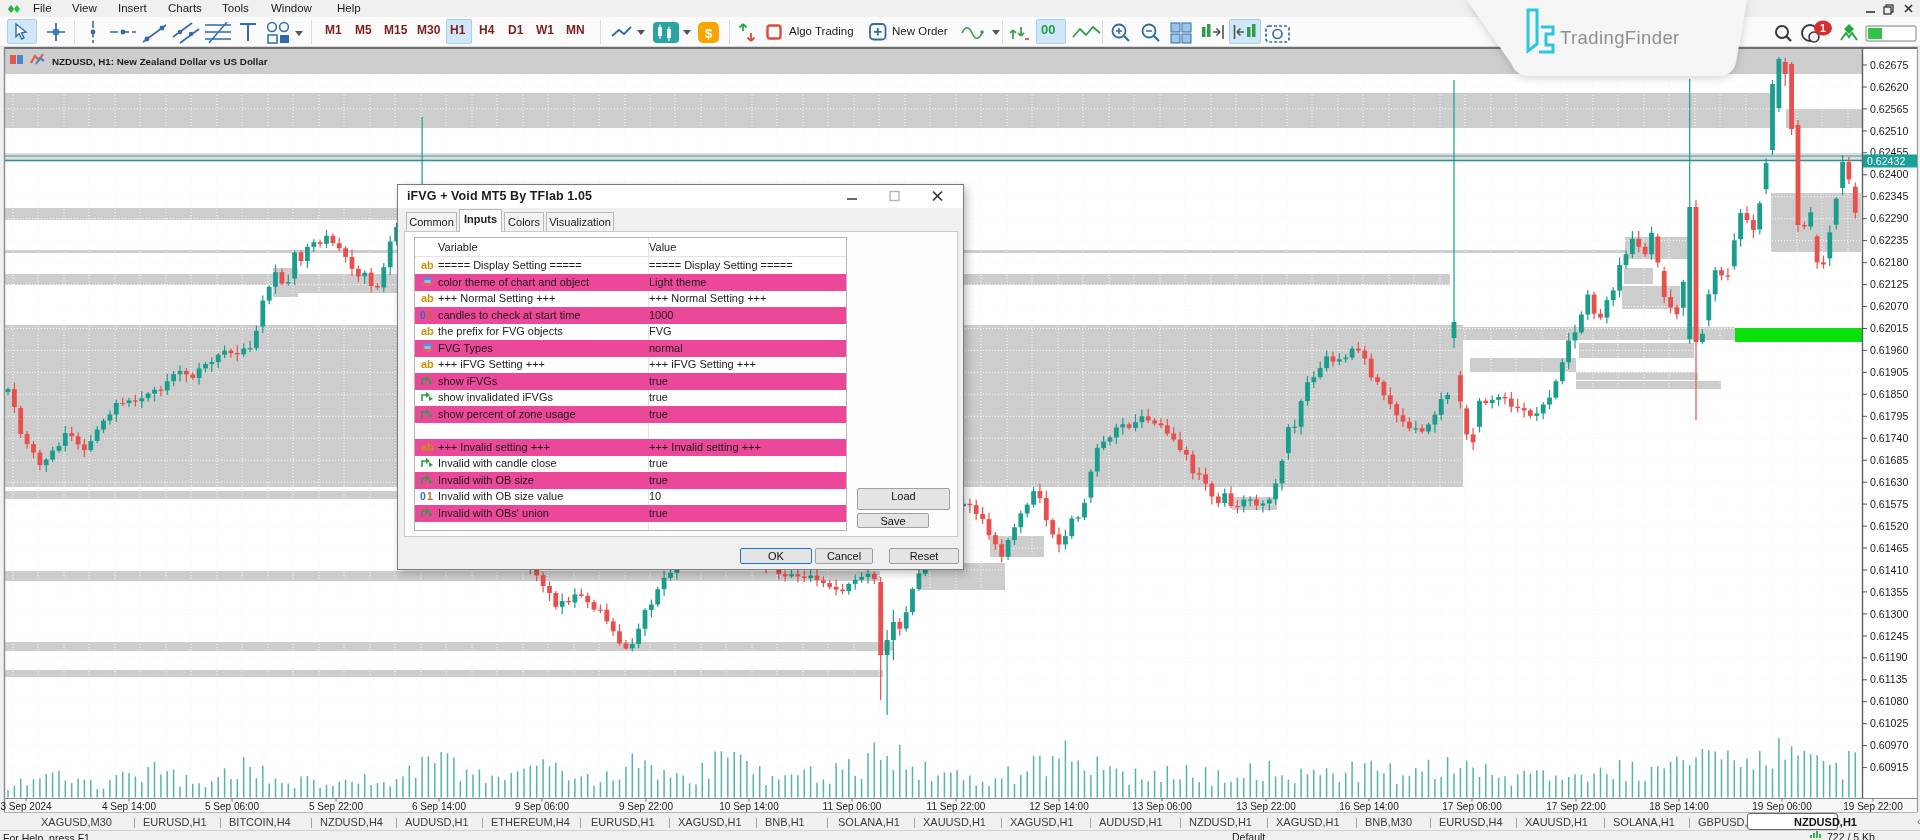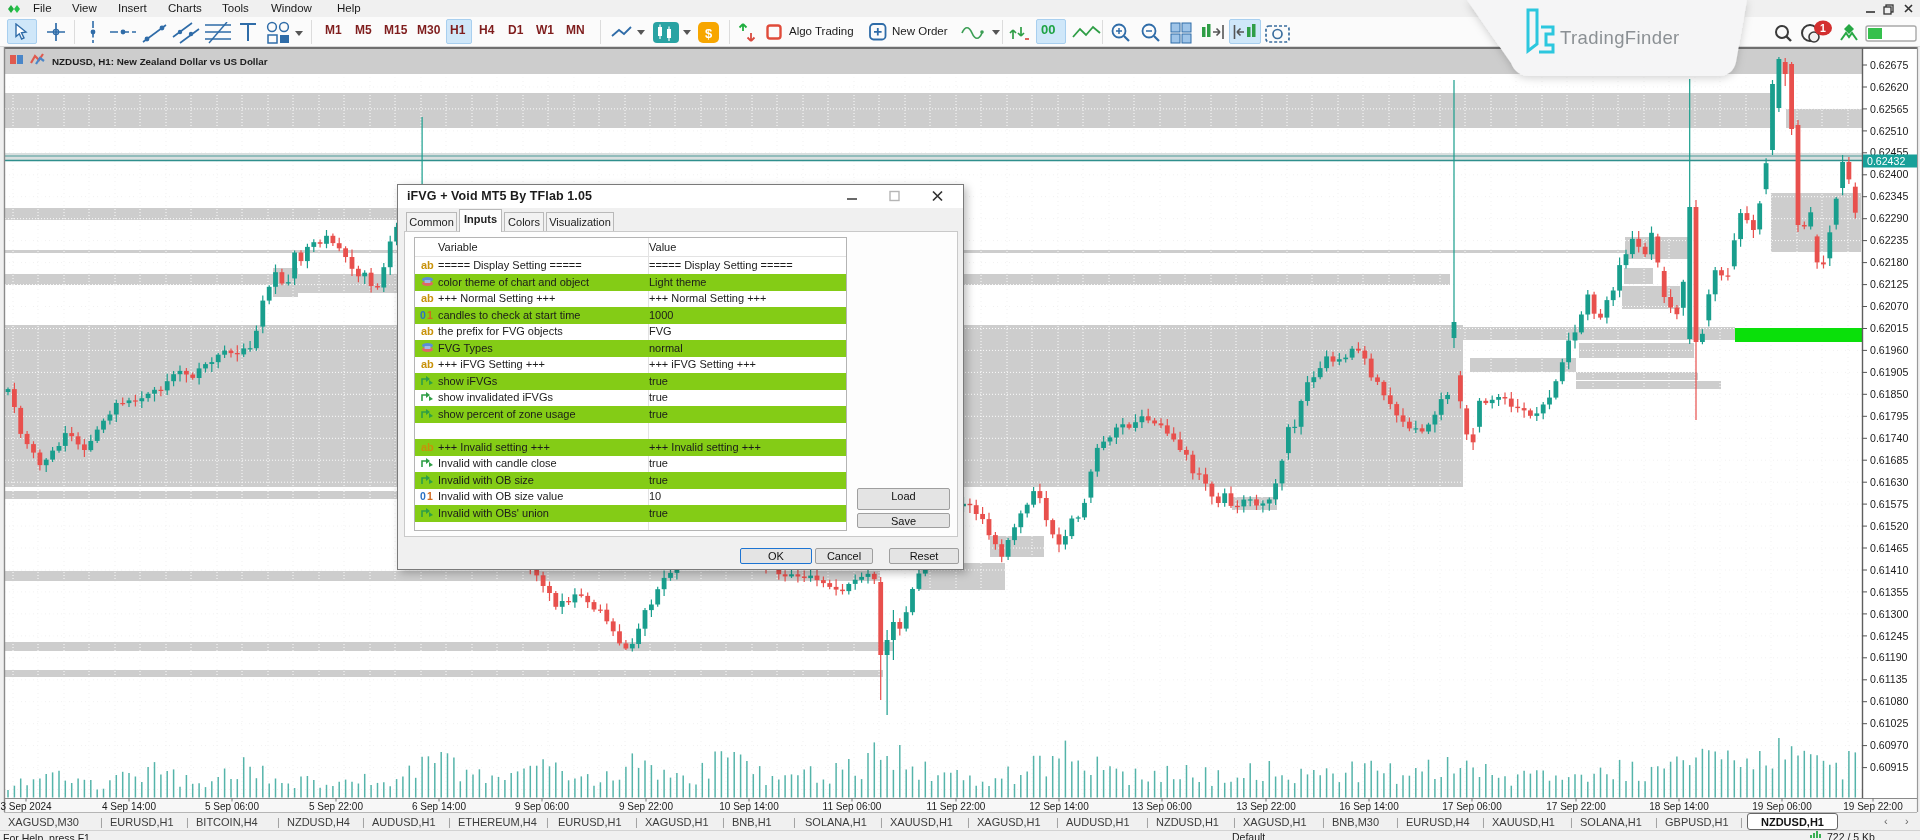--- a/index.html
+++ b/index.html
@@ -16,25 +16,25 @@
   #dlg-title { position:absolute; left:0; top:0; width:100%; height:23px; background:#ffffff; }
   #dlg-title b { position:absolute; left:9px; top:4px; font-size:12.5px; font-weight:700; color:#1b1b1b; letter-spacing:0.1px; }
   .tab { position:absolute; top:27px; height:20px; background:#f2f2f2; border:1px solid #b9b9b9; border-bottom:none; font-size:11px; color:#222; text-align:center; padding-top:3px; }
   .tab.active { top:24px; height:23px; background:#fdfdfd; font-weight:700; z-index:3; }
   #dlg-panel { position:absolute; left:6px; top:46px; width:554px; height:306px; background:#fdfdfd; border:1px solid #c9c9c9; }
   #dlg-table { position:absolute; left:16px; top:52px; width:433px; height:294px; background:#ffffff; border:1px solid #b4b4b4; font-size:11px; color:#1b1b1b; }
   .drow { position:absolute; left:0; width:431px; height:17px; }
   .drow .c1 { position:absolute; left:23px; top:2px; white-space:nowrap; }
   .drow .c2 { position:absolute; left:234px; top:2px; white-space:nowrap; }
   .drow .ric { position:absolute; left:5px; top:1px; width:15px; height:13px; }
-  .gray { background:#84cc16; }
+  .gray { background:#ec4899; }
   .colsep { position:absolute; left:233px; top:0; width:1px; height:100%; background:#e3e3e3; }
   .btn { position:absolute; background:#e4e4e4; border:1px solid #9f9f9f; border-radius:2px; font-size:11px; color:#111; text-align:center; }
   #tabsbar { position:absolute; left:0; top:813px; width:1920px; height:18px; background:#f0f0f0; border-bottom:1px solid #d2d2d2; font-size:11px; color:#3c3c3c; }
-  #tabsbar span { position:absolute; top:3px; white-space:nowrap; }
+  #tabsbar span { position:absolute; top:3px; white-space:nowrap;margin-left:33px; }
   #statusbar { position:absolute; left:0; top:831px; width:1920px; height:9px; background:#f0f0f0; font-size:10.5px; color:#222; }
   #badge { position:absolute; left:1440px; top:0; width:330px; height:90px; }
   .ab { position:absolute; }
 </style>
 </head>
 <body>
 <svg id="chart" width="1920" height="840" viewBox="0 0 1920 840" style="position:absolute;left:0;top:0">
     <rect x="4" y="47" width="1914" height="2" fill="#6f6f6f"></rect>
     <rect x="5" y="49" width="1858" height="25" fill="#cdcdcd"></rect>
     <rect x="5" y="74" width="1857" height="724" fill="#ffffff"></rect>
@@ -1324,21 +1324,21 @@
         <svg class="ric" viewBox="0 0 15 13">
           <path d="M2 11 L2 5 L8 5" stroke="#2f9e46" stroke-width="1.6" fill="none"></path>
           <path d="M6 2 L10 5 L6 8 Z" fill="#2f9e46"></path>
           <path d="M9 8 L13 11 L9 13 Z" fill="#2f9e46" transform="translate(0,-2)"></path>
         </svg>
         <span class="c1">Invalid with OBs' union</span>
         <span class="c2">true</span>
       </div>
   </div>
   <div class="btn" style="left:459px;top:303px;width:93px;height:22px;line-height:14px">Load</div>
-  <div class="btn" style="left:459px;top:328px;width:93px;height:15px;line-height:14px">Save</div>
+  <div class="btn" style="left:459px;top:328px;width:72px;height:15px;line-height:14px">Save</div>
   <div class="btn" style="left:342px;top:363px;width:72px;height:16px;line-height:15px;border:1.5px solid #1d74d2">OK</div>
   <div class="btn" style="left:417px;top:363px;width:58px;height:16px;line-height:15px">Cancel</div>
   <div class="btn" style="left:491px;top:363px;width:70px;height:16px;line-height:15px">Reset</div>
 </div>
 
 <div id="tabsbar">
   <span style="left:8px">XAGUSD,M30</span>
     <span style="left:110px">EURUSD,H1</span>
     <span style="left:196px">BITCOIN,H4</span>
     <span style="left:287px">NZDUSD,H4</span>

